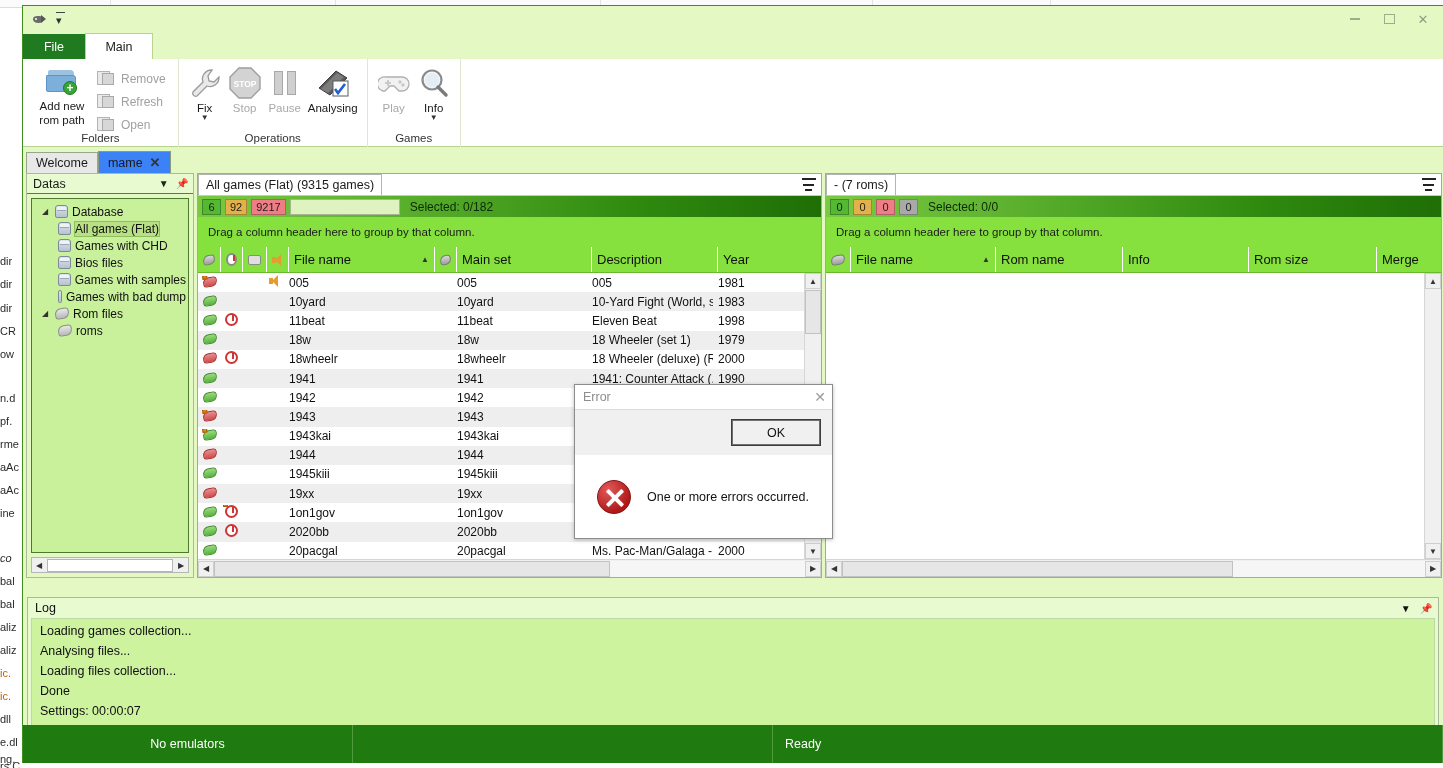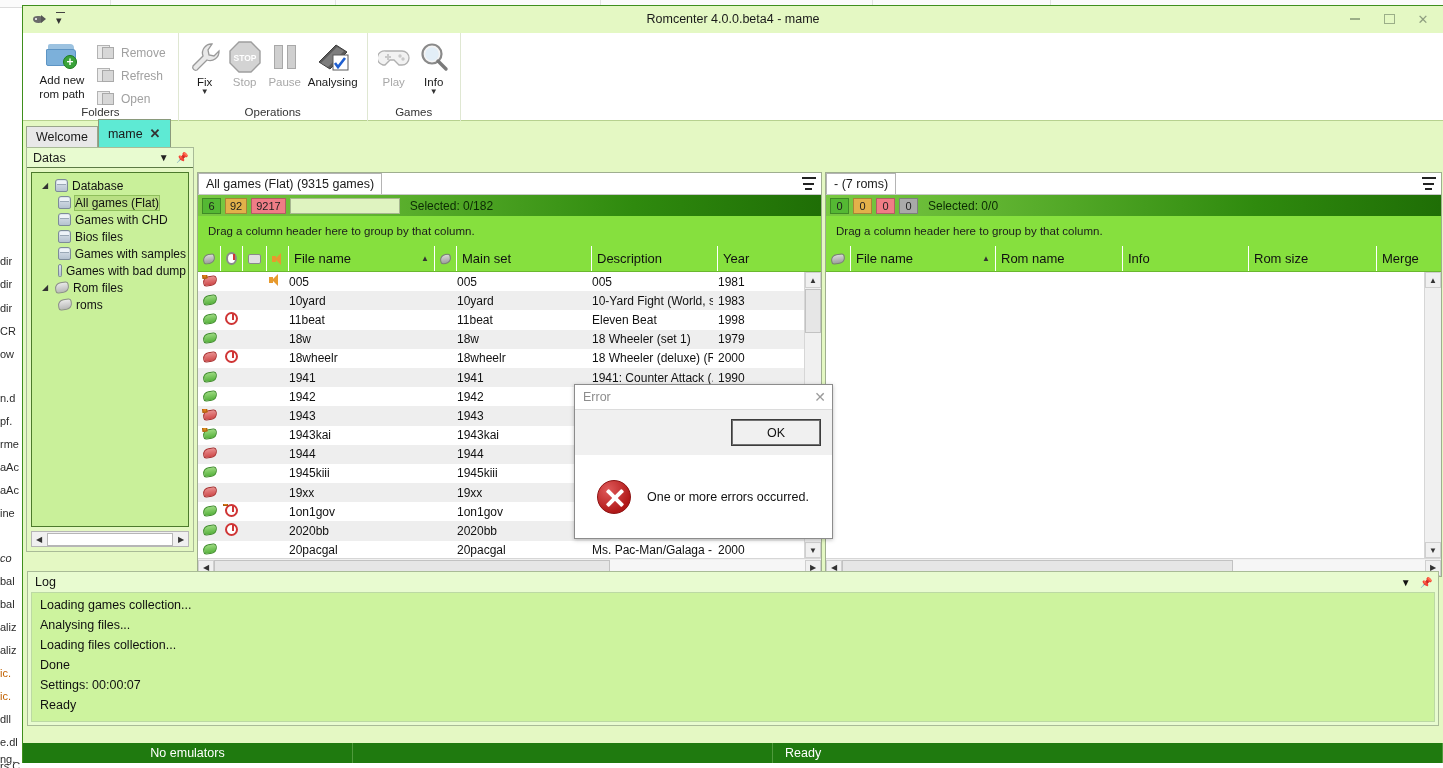--- a/index.html
+++ b/index.html
@@ -209,21 +209,21 @@
   }
   .doc-tab {
     height: 21px;
     display: flex; align-items: center; gap: 7px;
     padding: 0 9px;
     font-size: 12.5px; color: #1a1a1a;
     border: 1px solid #9aa68c;
     border-bottom: none;
     background: #e8e8e8;
   }
-  .doc-tab.active { background: #5eead4; height: 28px; border-color: #8a9a7c; }
+  .doc-tab.active { background: #3b82f6; height: 22px; border-color: #8a9a7c; }
   .doc-tab .closex { font-size: 13px; color: #333; line-height: 1; font-weight: bold; }
 
   
   #workspace {
     position: relative;
     background: #e4f8c3;
     height: 418px;
     padding: 0 0 0 3px;
     display: flex;
   }
@@ -293,21 +293,20 @@
 
   
   #grids-area {
     flex: 1; display: flex; gap: 3px; padding-left: 3px; padding-right: 1px;
   }
   .grid-panel {
     background: #ffffff;
     border: 1px solid #9fae8f;
     display: flex; flex-direction: column;
     height: 405px;
-    margin-top: 25px;
   }
   #games-panel { width: 625px; }
   #roms-panel  { flex: 1; }
 
   .panel-tabrow {
     height: 22px; background: #ffffff;
     display: flex; align-items: flex-end;
     border-bottom: 1px solid #c8c8c8;
     position: relative;
   }
@@ -462,21 +461,21 @@
     background: #cdf39e; border: 1px solid #bcd9a4;
     padding: 2px 0 0 8px;
     font-size: 12.5px; color: #101010;
     overflow: hidden;
   }
   #log-body .line { height: 20px; line-height: 20px; }
 
   
   #statusbar {
     position: absolute; left: 0; bottom: 0; width: 100%;
-    height: 20px; background: #1f7a0f;
+    height: 38px; background: #1f7a0f;
     display: flex; align-items: stretch;
     color: #ffffff; font-size: 12.5px;
   }
   #statusbar .sb-cell {
     display: flex; align-items: center;
     border-right: 1px solid #4f9a3c;
   }
   #sb-emulators { width: 330px; justify-content: center; }
   #sb-mid { width: 420px; }
   #sb-ready { padding-left: 12px; flex: 1; border-right: none; }
@@ -571,32 +570,36 @@
 
   <div id="titlebar">
     <div id="qat">
       <span id="app-icon">
         <span class="fishbody"></span>
           <span class="fishtail"></span>
           <span class="fisheye"></span>
       </span>
       <span id="qat-dropdown"></span>
     </div>
-    <div id="window-title">Romcenter 4.0.0.beta4 - mame</div>
     <div id="window-buttons">
       <span class="winbtn">
           <span class="minbar"></span>
         </span>
       <span class="winbtn">
           <span class="maxbox"></span>
         </span>
       <span class="winbtn">✕</span>
     </div>
   </div>
 
+  <div id="ribbon-tabs">
+    <div class="ribbon-tab file">File</div>
+    <div class="ribbon-tab active">Main</div>
+    <div id="ribbon-tabs-filler"></div>
+  </div>
 
   <div id="ribbon">
 
     <div class="ribbon-group">
       <div class="grp-items">
         <div class="big-btn">
           <span class="bicon">
             <span class="ic ic-folder-add">
               <span class="back"></span>
                 <span class="front"></span>

